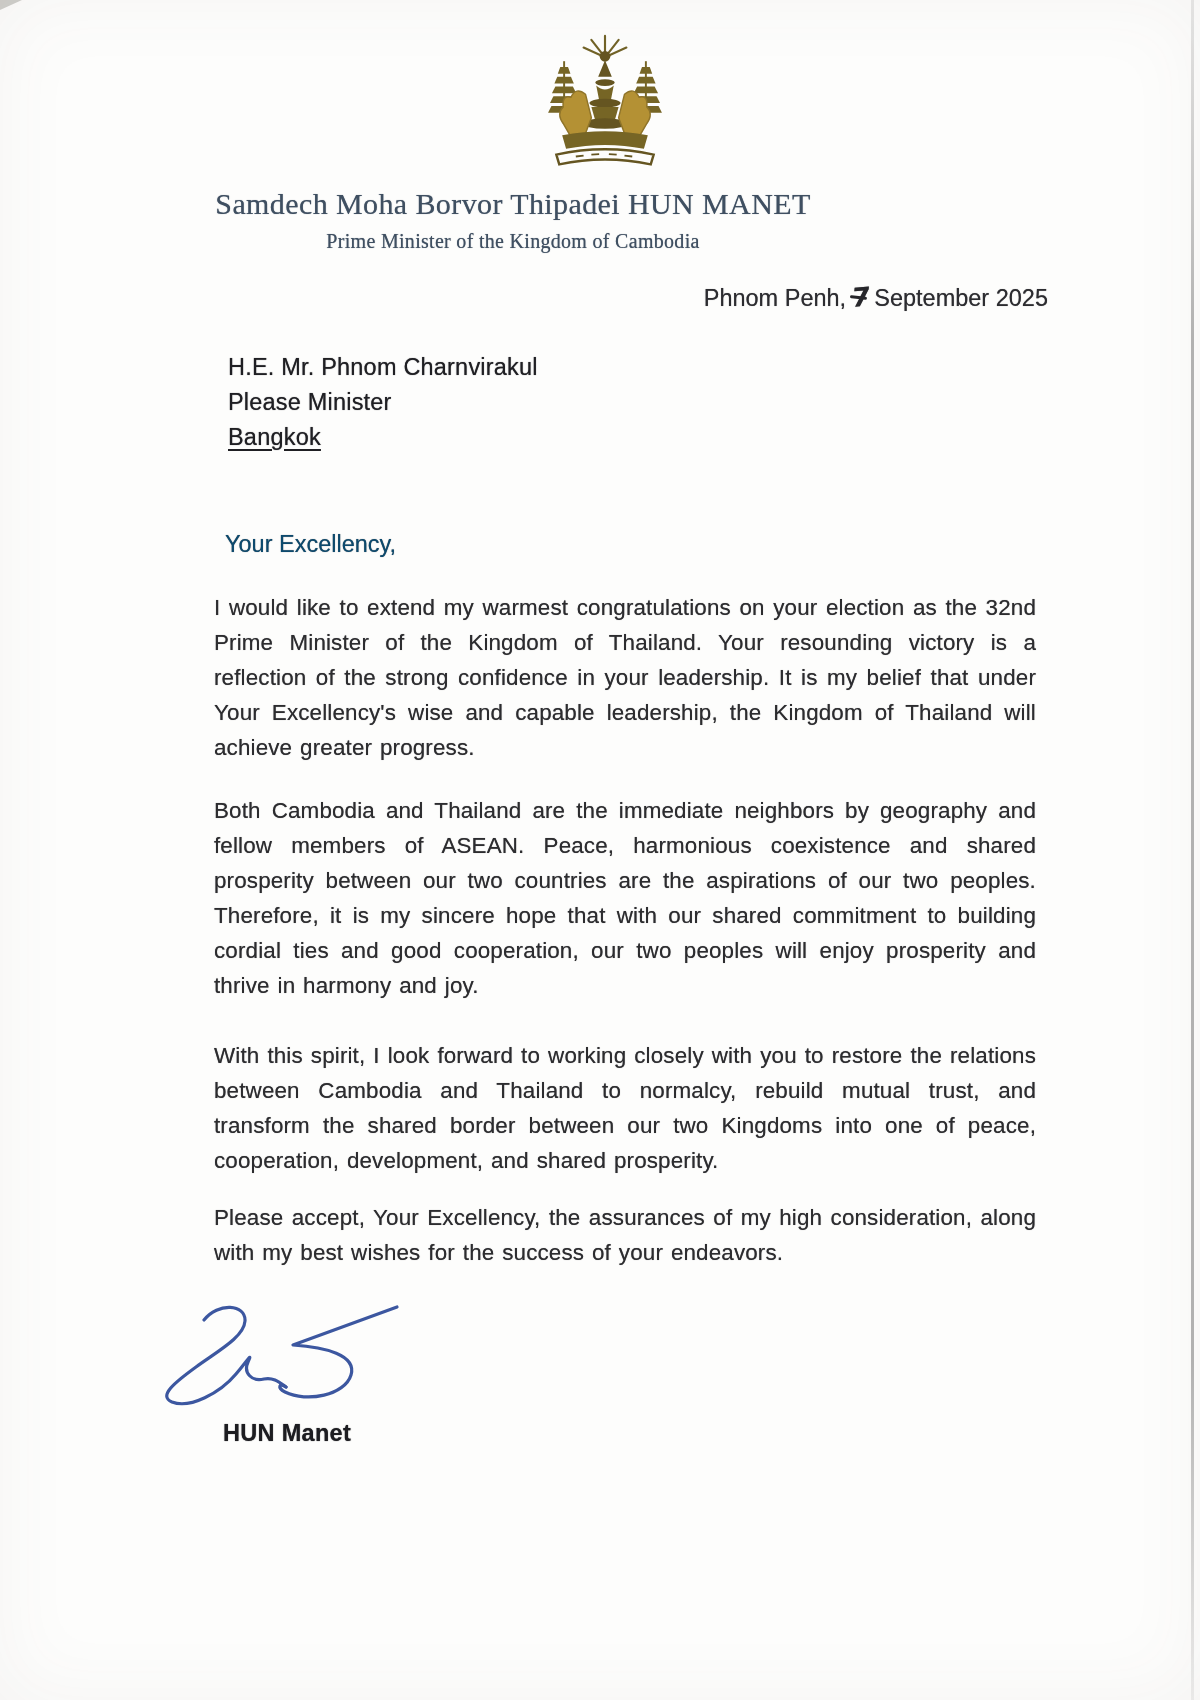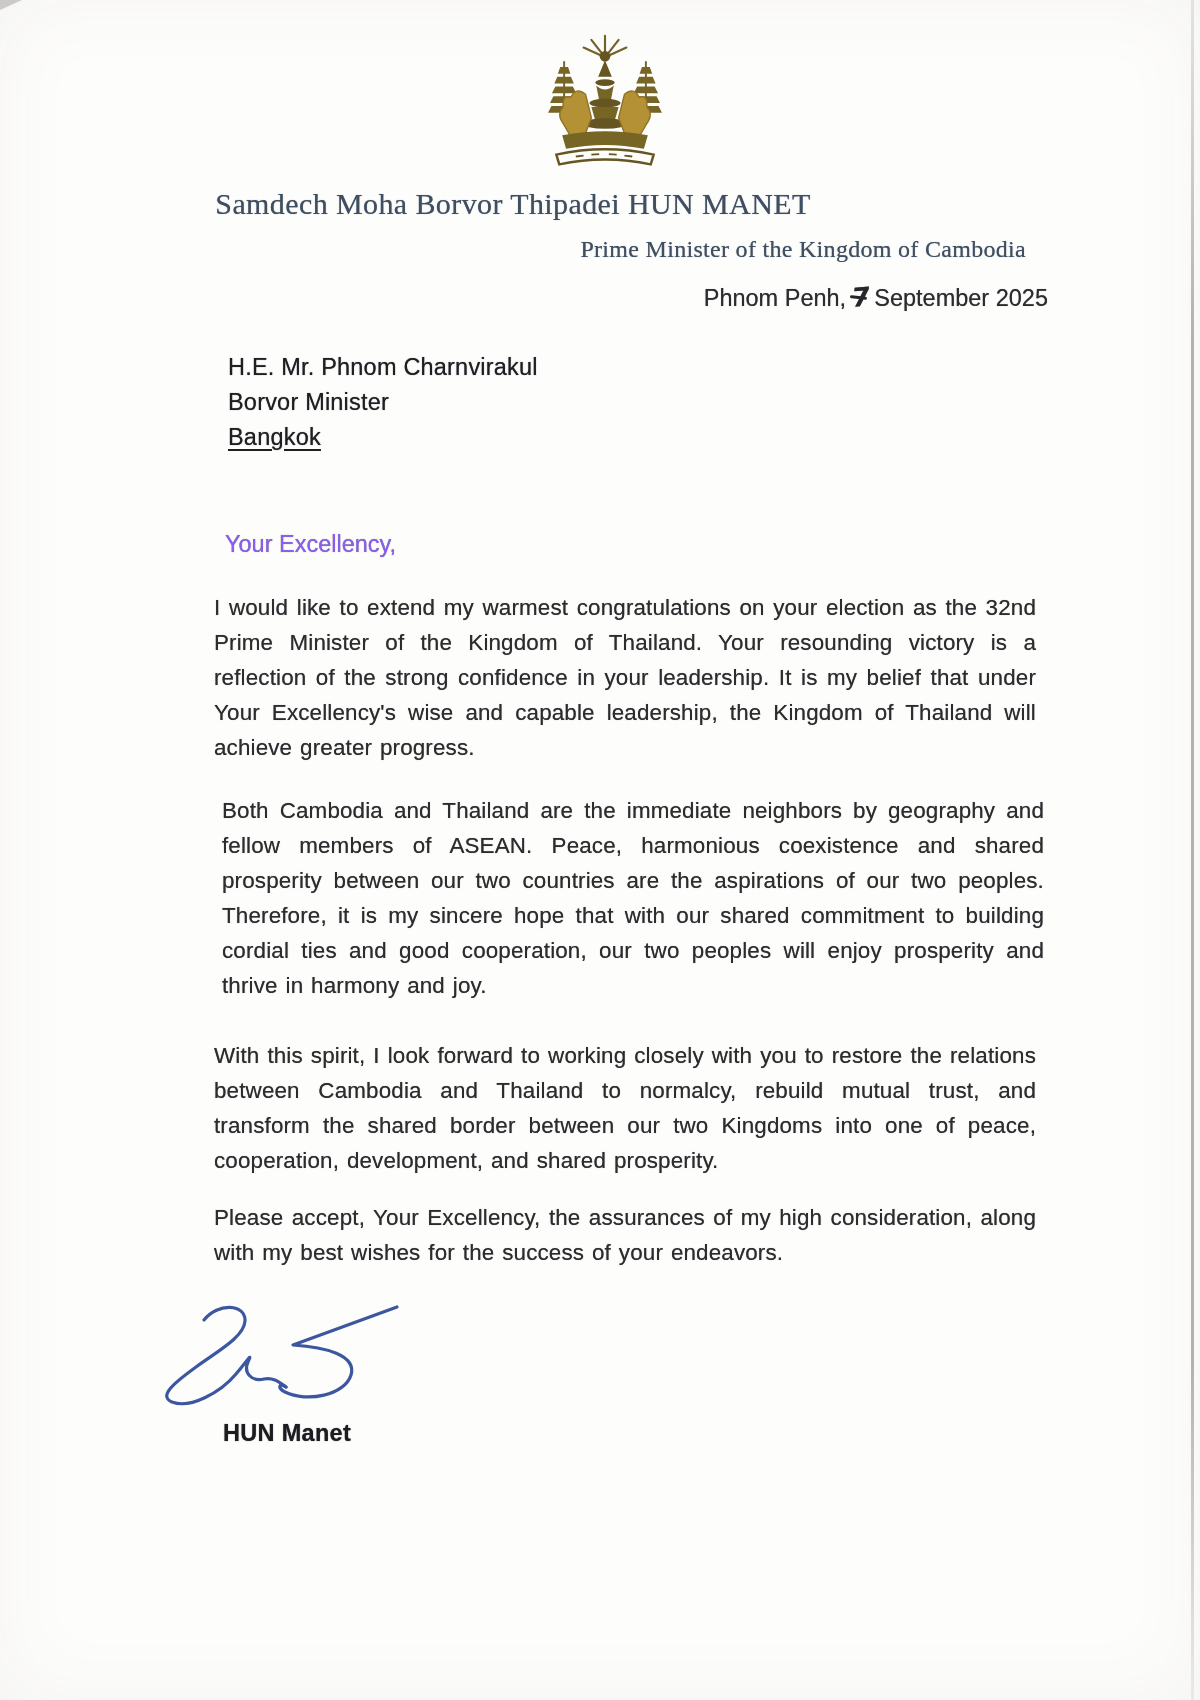--- a/index.html
+++ b/index.html
@@ -26,21 +26,21 @@
     filter:blur(0.4px);opacity:0.95;
   }
   .serif{
     font-family:"Liberation Serif",serif;
     color:#3f4f61;
     text-align:center;
     width:1026px;
     text-shadow:0 0 0.8px rgba(63,79,97,0.75);
   }
   .lh1{position:absolute;top:187px;left:0;font-size:30px;letter-spacing:0.4px;}
-  .lh2{position:absolute;top:236px;left:0;font-size:24px;letter-spacing:0.3px;text-align:right;}
+  .lh2{position:absolute;top:230px;left:0;font-size:20px;letter-spacing:0.3px;}
   .dateline{
     position:absolute;top:282px;right:152px;
     font-size:23.5px;color:#2c2c30;
     text-shadow:0 0 0.7px rgba(44,44,48,0.7);
     white-space:nowrap;
   }
   .day-wrap{position:relative;display:inline-block;margin:0 4px 0 6px;}
   .day{
     display:inline-block;
     font-family:"DejaVu Sans",sans-serif;
@@ -53,32 +53,32 @@
   }
   .address{
     position:absolute;left:228px;top:350px;
     font-size:23.5px;line-height:35px;color:#1f1f23;
     text-shadow:0 0 0.9px rgba(31,31,35,0.8);
     letter-spacing:0.2px;
   }
   .address .city{display:inline-block;text-decoration:underline;text-underline-offset:4px;}
   .salutation{
     position:absolute;left:225px;top:531px;
-    font-size:23.5px;color:#8b5cf6;
+    font-size:23.5px;color:#0c4a6e;
     text-shadow:0 0 0.8px rgba(42,42,46,0.75);
   }
   .para{
     position:absolute;left:214px;width:822px;margin:0;
     font-size:22.4px;line-height:35px;color:#2c2c2f;
     text-align:justify;text-justify:inter-word;
     text-shadow:0 0 0.7px rgba(44,44,47,0.7);
     letter-spacing:0.15px;word-spacing:1.5px;
   }
   .p1{top:590px;}
-  .p2{top:793px;margin-left:8px;}
+  .p2{top:793px;}
   .p3{top:1030px;margin-top:8px;}
   .p4{top:1200px;}
   .sig{position:absolute;left:146px;top:1294px;width:270px;height:114px;}
   .signer{
     position:absolute;left:223px;top:1420px;
     font-size:23.5px;color:#1d1d21;
     text-shadow:0 0 1px rgba(29,29,33,0.85);
     letter-spacing:0.3px;
     font-weight:bold;
   }
@@ -141,21 +141,21 @@
 
   <div class="lh1 serif">Samdech Moha Borvor Thipadei HUN MANET</div>
   <div class="lh2 serif">Prime Minister of the Kingdom of Cambodia</div>
 
   <div class="dateline">
     <span>Phnom Penh,</span><span class="day-wrap"><span class="day">7</span><span class="day-cross"></span></span><span>September 2025</span>
   </div>
 
   <div class="address">
     <div>H.E. Mr. Phnom Charnvirakul</div>
-    <div>Borvor Minister</div>
+    <div>Please Minister</div>
     <div><span class="city">Bangkok</span></div>
   </div>
 
   <div class="salutation">Your Excellency,</div>
 
   <p class="para p1">I would like to extend my warmest congratulations on your election as the 32nd Prime Minister of the Kingdom of Thailand. Your resounding victory is a reflection of the strong confidence in your leadership. It is my belief that under Your Excellency's wise and capable leadership, the Kingdom of Thailand will achieve greater progress.</p>
   <p class="para p2">Both Cambodia and Thailand are the immediate neighbors by geography and fellow members of ASEAN. Peace, harmonious coexistence and shared prosperity between our two countries are the aspirations of our two peoples. Therefore, it is my sincere hope that with our shared commitment to building cordial ties and good cooperation, our two peoples will enjoy prosperity and thrive in harmony and joy.</p>
   <p class="para p3">With this spirit, I look forward to working closely with you to restore the relations between Cambodia and Thailand to normalcy, rebuild mutual trust, and transform the shared border between our two Kingdoms into one of peace, cooperation, development, and shared prosperity.</p>
   <p class="para p4">Please accept, Your Excellency, the assurances of my high consideration, along with my best wishes for the success of your endeavors.</p>
 

